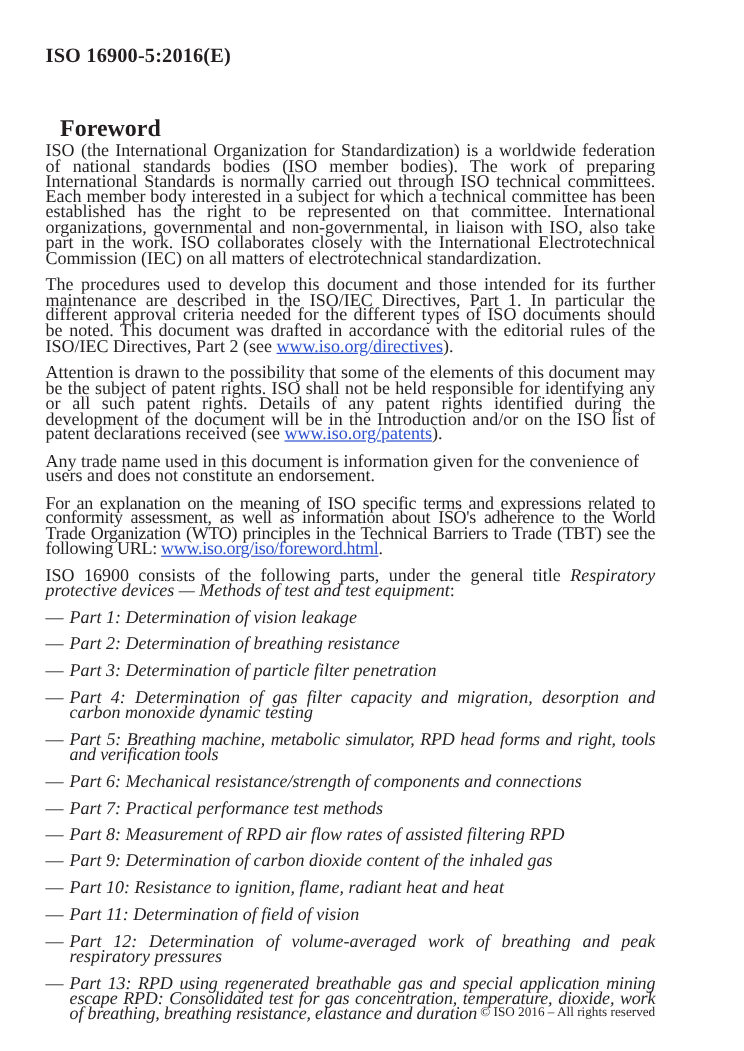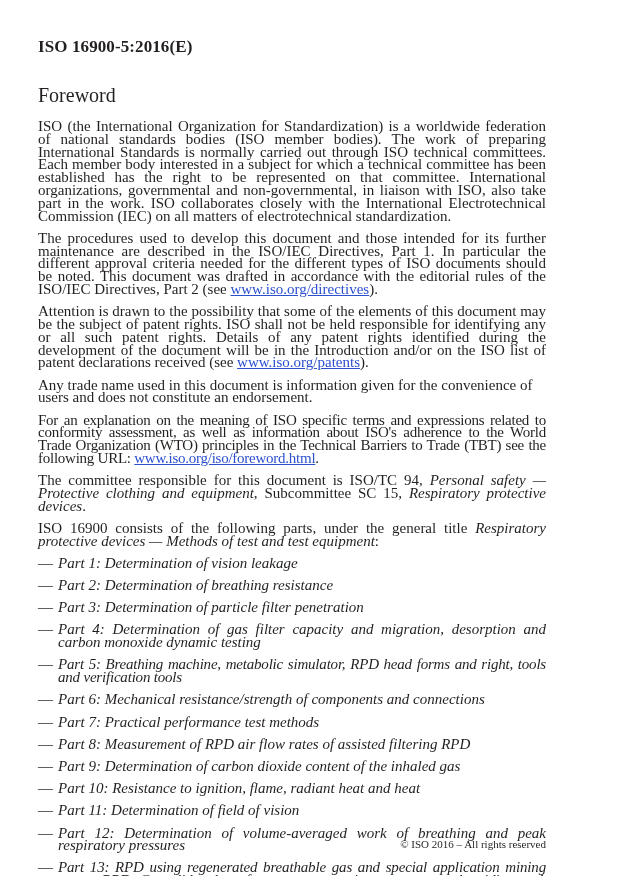--- a/index.html
+++ b/index.html
@@ -1,21 +1,21 @@
 <!DOCTYPE html>
 <html><head>
 <meta charset="utf-8">
 <style>
   html, body { margin: 0; padding: 0; background: #ffffff; }
   body { width: 620px; height: 876px; position: relative; overflow: hidden;
     font-family: "Liberation Serif", "DejaVu Serif", serif; color: #231f20; }
   .header { position: absolute; left: 38px; top: 37px; font-size: 17px; font-weight: bold;
     font-family: "Liberation Serif", serif; letter-spacing: 0.1px; }
-  .title { position: absolute; left: 38px; top: 84px; font-size: 20px; font-weight: normal;
-    font-family: "Liberation Serif", serif; margin: 0; }
+  .title { position: absolute; left: 38px; top: 84px; font-size: 20px; font-weight: bold;
+    font-family: "Liberation Serif", serif; margin: 12px; }
   .content { position: absolute; left: 38px; top: 120px; width: 508px; font-size: 15px;
     line-height: 12.8px; }
   .content p { margin: 0 0 9.4px 0; text-align: justify; }
   .content p.tight { text-align: left; }
   a { color: #2b4fcf; text-decoration: underline; }
   em { font-style: italic; }
   ul.parts { list-style: none; margin: 0; padding: 0; }
   ul.parts li { position: relative; padding-left: 20px; margin: 0 0 9.4px 0; font-style: italic;
     text-align: justify; }
   ul.parts li .dash { position: absolute; left: 0; top: 0; font-style: normal; }
@@ -32,35 +32,34 @@
   <p>ISO (the International Organization for Standardization) is a worldwide federation of national standards bodies (ISO member bodies). The work of preparing International Standards is normally carried out through ISO technical committees. Each member body interested in a subject for which a technical committee has been established has the right to be represented on that committee. International organizations, governmental and non-governmental, in liaison with ISO, also take part in the work. ISO collaborates closely with the International Electrotechnical Commission (IEC) on all matters of electrotechnical standardization.</p>
 
   <p><span>The procedures used to develop this document and those intended for its further maintenance are described in the ISO/IEC Directives, Part 1. In particular the different approval criteria needed for the different types of ISO documents should be noted. This document was drafted in accordance with the editorial rules of the ISO/IEC Directives, Part 2 (see </span><a>www.iso.org/directives</a><span>).</span></p>
 
   <p><span>Attention is drawn to the possibility that some of the elements of this document may be the subject of patent rights. ISO shall not be held responsible for identifying any or all such patent rights. Details of any patent rights identified during the development of the document will be in the Introduction and/or on the ISO list of patent declarations received (see </span><a>www.iso.org/patents</a><span>).</span></p>
 
   <p class="tight">Any trade name used in this document is information given for the convenience of users and does not constitute an endorsement.</p>
 
   <p style="letter-spacing:-0.25px;"><span>For an explanation on the meaning of ISO specific terms and expressions related to conformity assessment, as well as information about ISO's adherence to the World Trade Organization (WTO) principles in the Technical Barriers to Trade (TBT) see the following URL: </span><a>www.iso.org/iso/foreword.html</a><span>.</span></p>
 
-  <p><span>The committee responsible for this document is ISO/TC 94, </span><em>Personal safety — Protective clothing and equipment</em><span>, Subcommittee SC 15, </span><em>Respiratory protective devices</em><span>.</span></p>
 
   <p><span>ISO 16900 consists of the following parts, under the general title </span><em>Respiratory protective devices — Methods of test and test equipment</em><span>:</span></p>
 
   <ul class="parts">
     <li><span class="dash">—</span><span>Part 1: Determination of vision leakage</span></li>
     <li><span class="dash">—</span><span>Part 2: Determination of breathing resistance</span></li>
     <li><span class="dash">—</span><span>Part 3: Determination of particle filter penetration</span></li>
     <li><span class="dash">—</span><span>Part 4: Determination of gas filter capacity and migration, desorption and carbon monoxide dynamic testing</span></li>
     <li style="letter-spacing:-0.2px;"><span class="dash">—</span><span>Part 5: Breathing machine, metabolic simulator, RPD head forms and right, tools and verification tools</span></li>
     <li><span class="dash">—</span><span>Part 6: Mechanical resistance/strength of components and connections</span></li>
     <li><span class="dash">—</span><span>Part 7: Practical performance test methods</span></li>
     <li><span class="dash">—</span><span>Part 8: Measurement of RPD air flow rates of assisted filtering RPD</span></li>
     <li><span class="dash">—</span><span>Part 9: Determination of carbon dioxide content of the inhaled gas</span></li>
     <li><span class="dash">—</span><span>Part 10: Resistance to ignition, flame, radiant heat and heat</span></li>
     <li><span class="dash">—</span><span>Part 11: Determination of field of vision</span></li>
     <li><span class="dash">—</span><span>Part 12: Determination of volume-averaged work of breathing and peak respiratory pressures</span></li>
-    <li style="letter-spacing:-0.15px;"><span class="dash">—</span><span>Part 13: RPD using regenerated breathable gas and special application mining escape RPD: Consolidated test for gas concentration, temperature, humidity, work of breathing, breathing resistance, elastance and duration</span></li>
+    <li style="letter-spacing:-0.15px;"><span class="dash">—</span><span>Part 13: RPD using regenerated breathable gas and special application mining escape RPD: Consolidated test for gas concentration, temperature, dioxide, work of breathing, breathing resistance, elastance and duration</span></li>
   </ul>
 </div>
 
 <div class="footer-left">iv</div>
 <div class="footer-right">© ISO 2016 – All rights reserved</div>
 
 </body></html>

